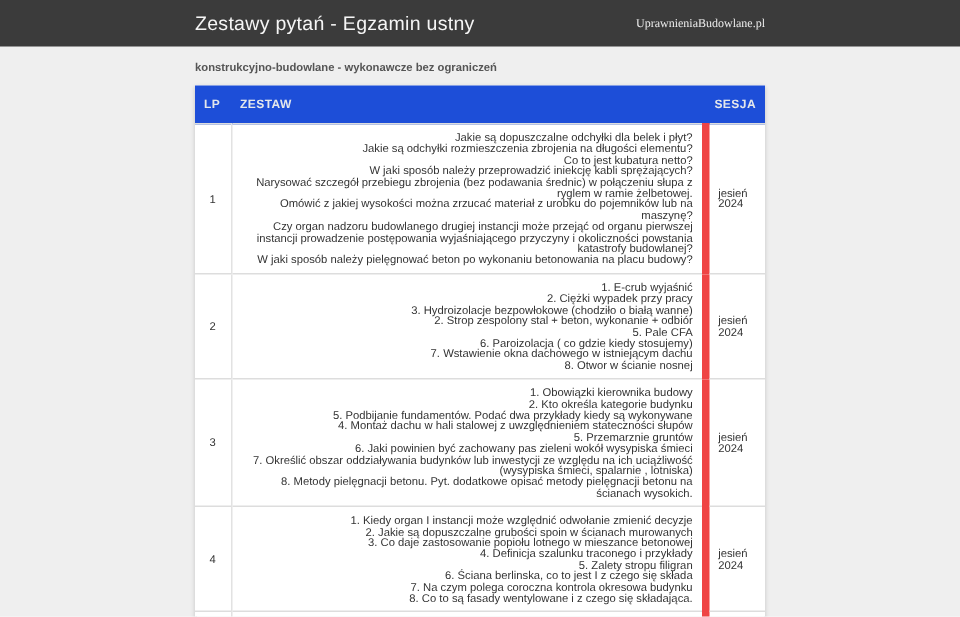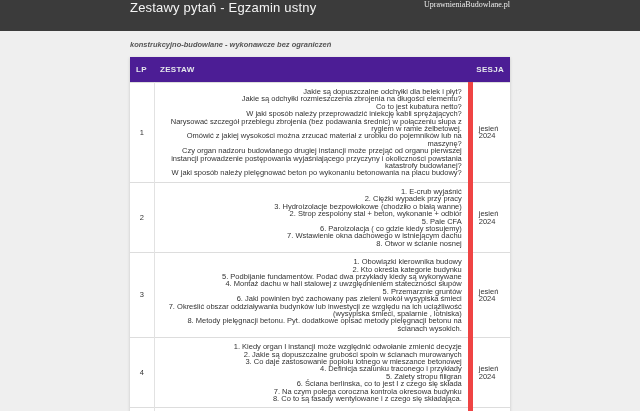--- a/index.html
+++ b/index.html
@@ -13,21 +13,21 @@
   .topbar {
     width: 100%;
     height: 31px;
     background: #3b3b3b;
   }
   .topbar-inner {
     width: 380px;
     margin: 0 auto;
     height: 31px;
     display: flex;
-    align-items: flex-start;
+    align-items: center;
     justify-content: space-between;
   }
   .app-title {
     color: #f5f5f5;
     font-size: 13px;
     font-weight: 400;
     letter-spacing: 0.2px;
   }
   .site-link {
     color: #ececec;
@@ -39,30 +39,29 @@
   .content {
     width: 380px;
     margin: 0 auto;
   }
   .subtitle {
     margin-top: 9px;
     margin-bottom: 8px;
     font-size: 7.5px;
     font-weight: bold;
     color: #555;
-    font-style: italic;
   }
   table.sets {
     width: 380px;
     border-collapse: collapse;
     background: #ffffff;
     box-shadow: 0 1px 3px rgba(0,0,0,0.18);
   }
   table.sets thead th {
-    background: #4c1d95;
+    background: #1d4ed8;
     color: #e4e7eb;
     font-size: 8px;
     font-weight: bold;
     text-align: left;
     padding: 8px 6px;
     letter-spacing: 0.3px;
   }
   th.col-lp { width: 24px; text-align: center; }
   th.col-sesja { width: 37px; }
   table.sets tbody tr { border-top: 1px solid #ddd; }

